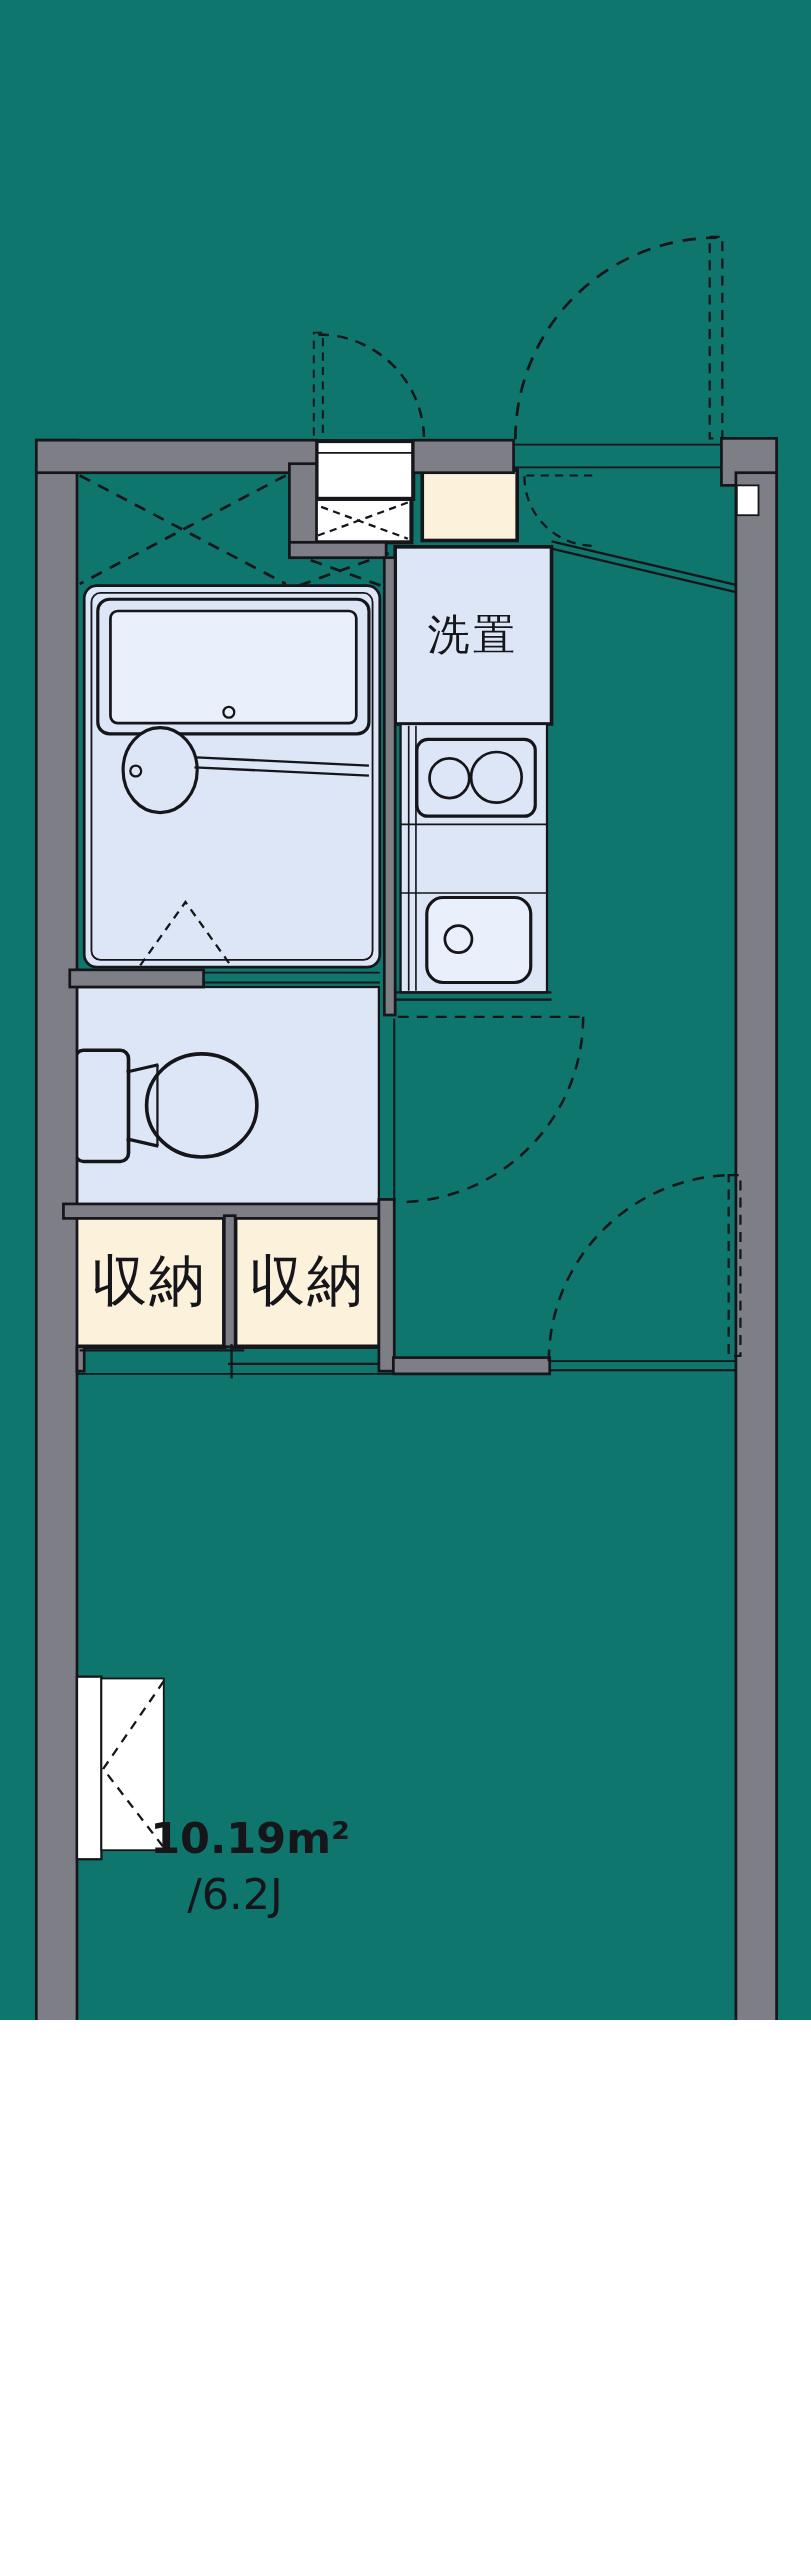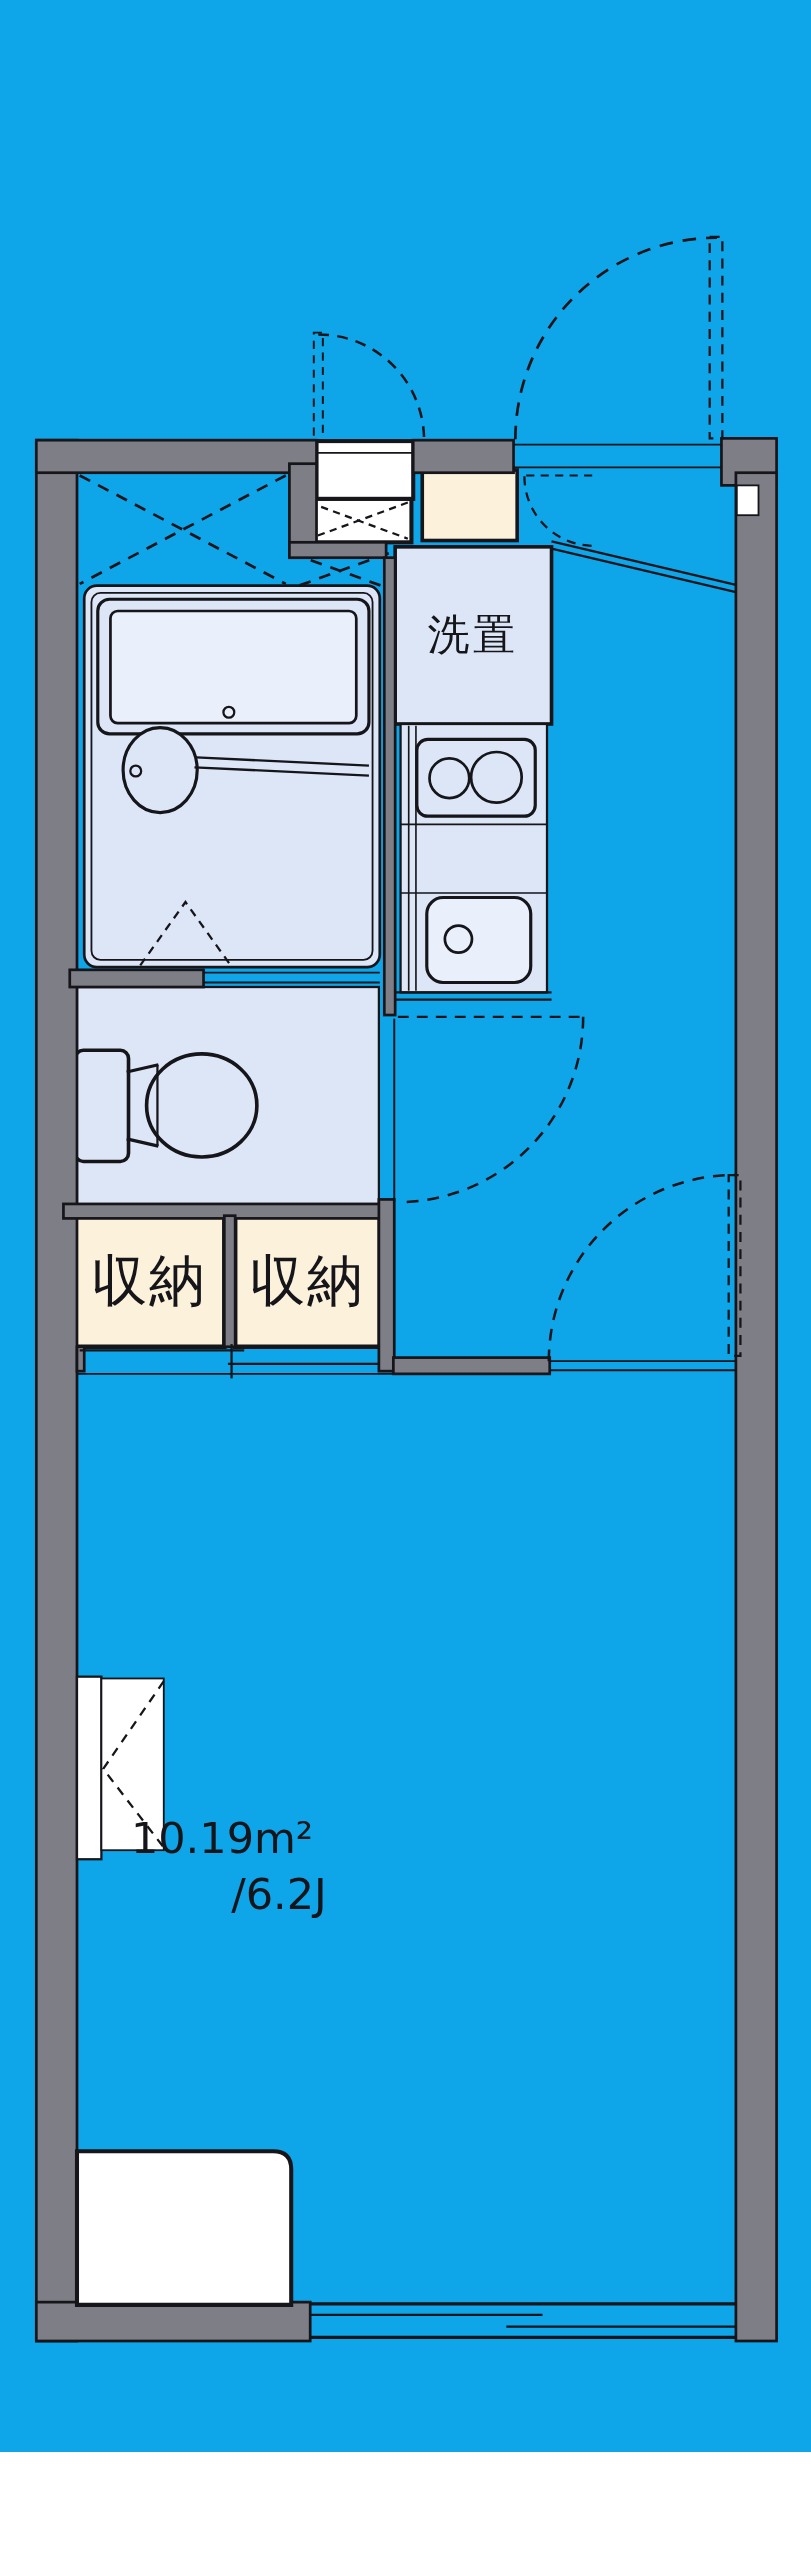--- a/index.html
+++ b/index.html
@@ -1,16 +1,16 @@
 <!DOCTYPE html>
 <html style="font-size:14.5px"><head>
 <meta charset="utf-8">
 <style>
   html,body{margin:0;padding:0;background:#ffffff;}
-  #stage{position:relative;width:812px;height:2452px;background:#0ea5e9;overflow:hidden;
+  #stage{position:relative;width:812px;height:2020px;background:#0f766e;overflow:hidden;
          font-family:"DejaVu Sans","Liberation Sans",sans-serif;}
   #plan-svg{position:absolute;left:0;top:0;}
   .lbl{position:absolute;transform:translate(-50%,-50%);color:#15151a;white-space:nowrap;
        font-family:"DejaVu Sans","Liberation Sans",sans-serif;line-height:1;}
   .lbl-washer{font-size:42px;letter-spacing:3.6px;}
   .lbl-storage{font-size:56px;letter-spacing:1.8px;}
   .lbl-room{font-size:67px;letter-spacing:5.4px;}
   .lbl-area{font-size:43px;}
   .lbl-size{font-size:43px;}
 </style>
@@ -150,16 +150,16 @@
       <line x1="560" y1="2574" x2="814" y2="2574" stroke-width="2.5"></line>
       <line x1="320" y1="2505" x2="320" y2="2552" stroke-width="2.5"></line>
     </g>
 
     <path d="M85,2380 L302,2380 Q322,2380 322,2400 L322,2550 L85,2550 Z" fill="#ffffff" stroke="#15151a" stroke-width="4.5"></path>
   </svg>
 
   <div class="lbl lbl-washer" style="left:473px;top:635px;">洗置</div>
   <div class="lbl lbl-storage" style="left:149px;top:1281px;">収納</div>
   <div class="lbl lbl-storage" style="left:307px;top:1281px;">収納</div>
-  <div class="lbl lbl-area" style="left:222px;top:1838px;">10.19m²</div>
-  <div class="lbl lbl-size" style="left:235px;top:1894px;margin-left:44px;">/6.2J</div>
+  <div class="lbl lbl-area" style="left:250px;top:1838px;font-weight:bold;">10.19m²</div>
+  <div class="lbl lbl-size" style="left:235px;top:1894px;">/6.2J</div>
 </div>
 
 
 </body></html>

